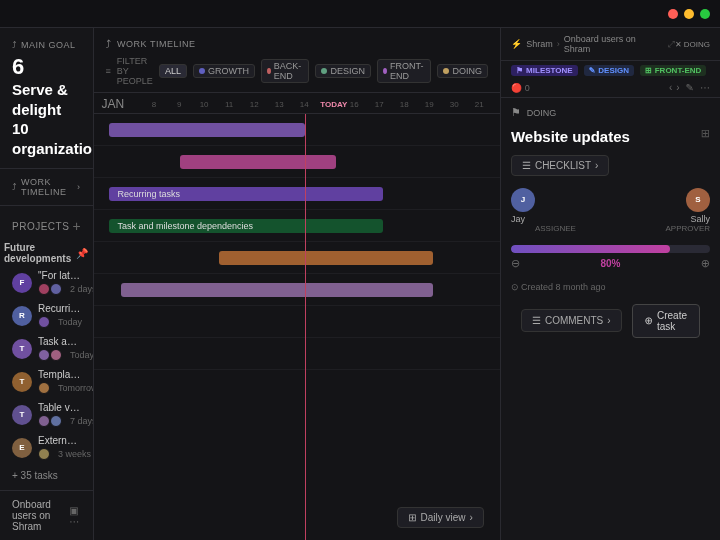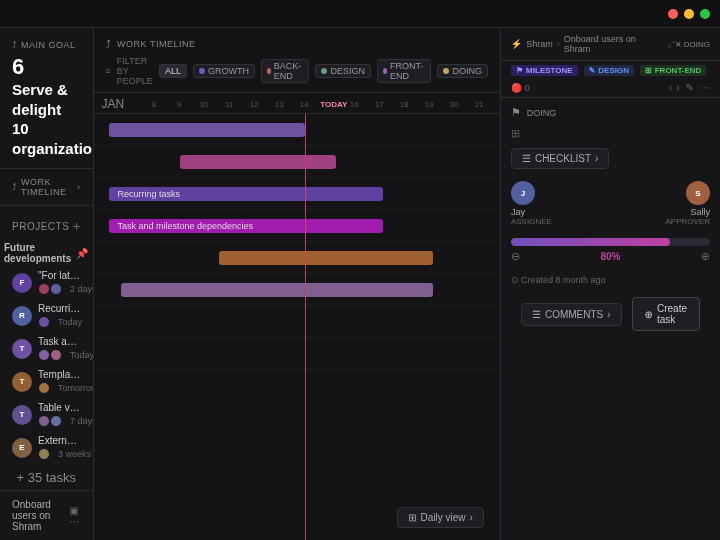--- a/index.html
+++ b/index.html
@@ -161,24 +161,23 @@
       flex: 1;
     }
     .project-meta {
       font-size: 9px;
       color: #666;
       white-space: nowrap;
     }
 
     .more-tasks {
       padding: 6px 12px;
-      font-size: 13px;
+      font-size: 10px;
       color: #888;
       cursor: pointer;
-      text-align: center;
     }
 
     .onboard-section {
       border-top: 1px solid #2a2a30;
       padding: 8px 12px;
       display: flex;
       align-items: center;
       justify-content: space-between;
     }
     .onboard-label {
@@ -409,21 +408,21 @@
       height: 24px;
       border-radius: 50%;
       display: flex;
       align-items: center;
       justify-content: center;
       font-size: 8px;
       font-weight: 700;
       color: #fff;
     }
     .person-name { font-size: 9px; color: #aaa; }
-    .person-role-label { font-size: 8px; color: #666; text-transform: uppercase; }
+    .person-role-label { font-size: 8px; color: #666; text-transform: uppercase; margin-left: 24px; }
 
     .dates-row {
       display: flex;
       justify-content: space-between;
       padding: 4px 10px 8px;
     }
     .date-block { }
     .date-label { font-size: 8px; color: #666; text-transform: uppercase; margin-bottom: 2px; }
     .date-value { font-size: 10px; color: #aaa; }
 
@@ -727,21 +726,21 @@
       </div>
       <div class="timeline-row">
         <div class="timeline-bar-container">
           <div class="t-bar" style="left:2%;width:70%;background:#6040a0;display:flex;align-items:center;">
             <span class="timeline-label">Recurring tasks</span>
           </div>
         </div>
       </div>
       <div class="timeline-row">
         <div class="timeline-bar-container">
-          <div class="t-bar" style="left:2%;width:70%;background:#a21caf;display:flex;align-items:center;">
+          <div class="t-bar" style="left:2%;width:70%;background:#14532d;display:flex;align-items:center;">
             <span class="timeline-label">Task and milestone dependencies</span>
           </div>
         </div>
       </div>
       <div class="timeline-row">
         <div class="timeline-bar-container">
           <div class="t-bar" style="left:30%;width:55%;background:#a06030;"></div>
         </div>
       </div>
       <div class="timeline-row">
@@ -798,20 +797,21 @@
       <span style="color:#666;font-size:10px;">✎</span>
       <span style="color:#666;font-size:10px;">⋯</span>
     </div>
 
     <div class="doing-label">
       <span class="doing-icon">⚑</span>
       <span>DOING</span>
     </div>
 
     <div class="task-header">
+      <div class="task-title">Website updates</div>
       <div class="task-actions">⊞</div>
     </div>
 
 
     <div class="checklist-btn">
       <span>☰</span>
       <span>CHECKLIST</span>
       <span>›</span>
     </div>
 

